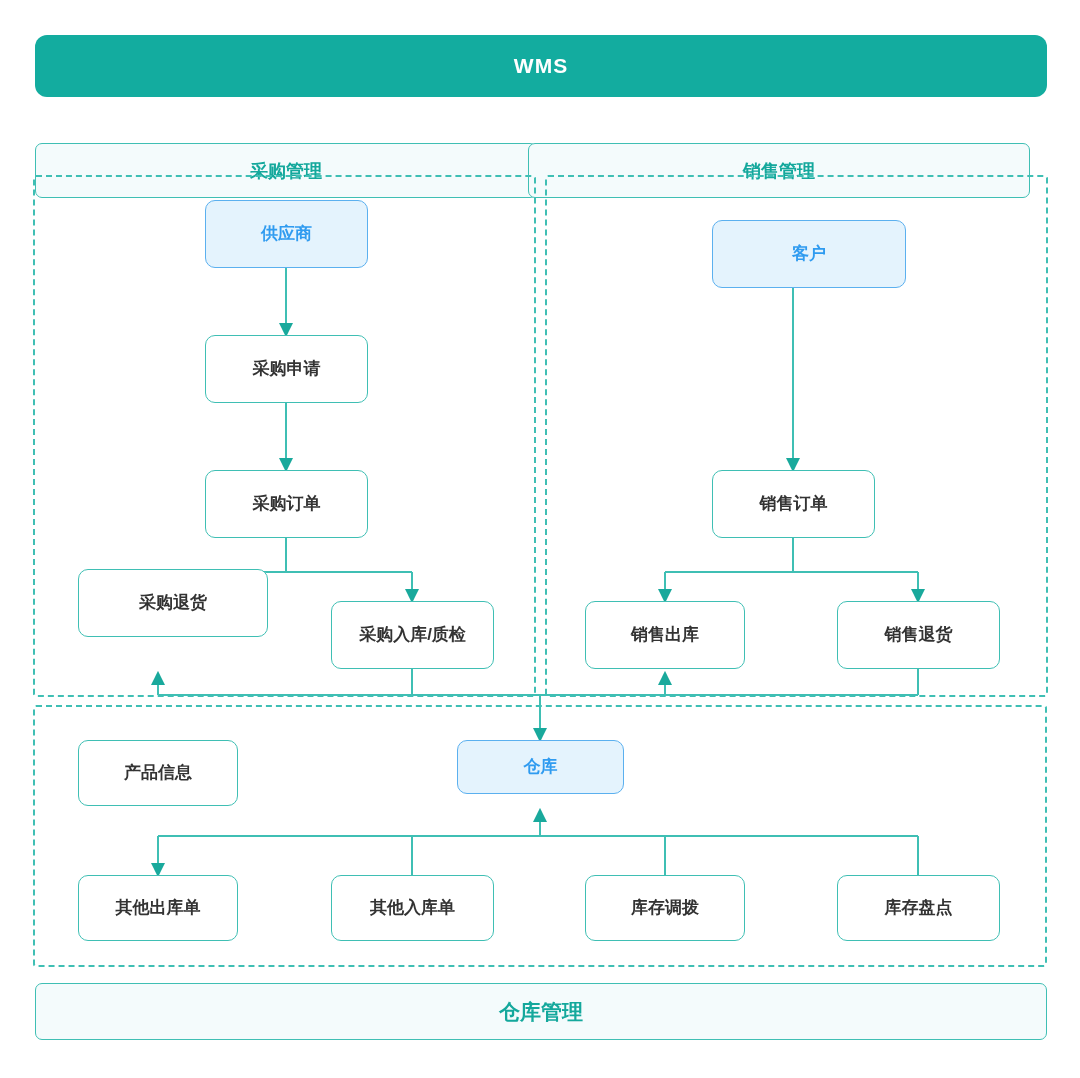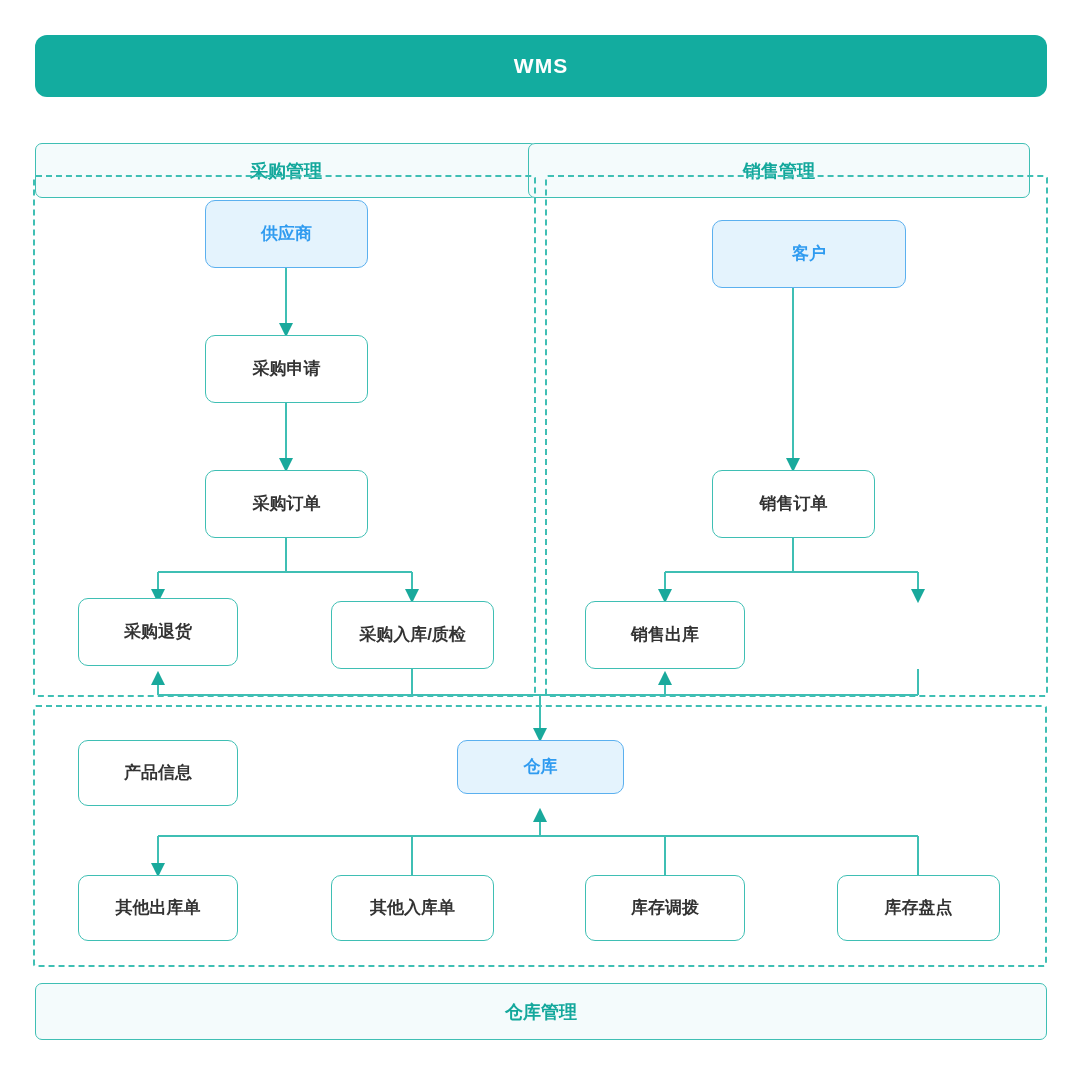--- a/index.html
+++ b/index.html
@@ -69,21 +69,21 @@
     background: #f4fbfc;
     border: 1.6px solid #3fbfb4;
     border-radius: 7px;
     display: flex;
     align-items: center;
     justify-content: center;
     box-sizing: border-box;
   }
   .footer-head span {
     color: #14a89c;
-    font-size: 18px;
+    font-size: 21px;
     font-weight: bold;
   }
 
   
   .group {
     position: absolute;
     border: 2px dashed #3fbfb4;
     border-radius: 3px;
     box-sizing: border-box;
     background: transparent;
@@ -117,21 +117,21 @@
   .node.entity {
     background: #e4f3fd;
     border: 1.6px solid #5bb0ef;
   }
   .node.entity span { color: #2f9bf0; }
 
   
   .n-supplier      { left: 205px; top: 200px; width: 163px; height: 68px; }
   .n-purchase-req  { left: 205px; top: 335px; width: 163px; height: 68px; }
   .n-purchase-ord  { left: 205px; top: 470px; width: 163px; height: 68px; }
-  .n-purchase-ret  { left: 78px;  top: 598px; width: 160px; height: 68px; }
+  .n-purchase-ret  { left: 78px;  top: 569px; width: 190px; height: 68px; }
   .n-purchase-in   { left: 331px; top: 601px; width: 163px; height: 68px; }
 
   .n-customer      { left: 712px; top: 200px; width: 194px; height: 68px; margin-top: 20px; }
   .n-sales-ord     { left: 712px; top: 470px; width: 163px; height: 68px; }
   .n-sales-out     { left: 585px; top: 601px; width: 160px; height: 68px; }
   .n-sales-ret     { left: 837px; top: 601px; width: 163px; height: 68px; }
 
   .n-product-info  { left: 78px;  top: 740px; width: 160px; height: 66px; }
   .n-warehouse     { left: 457px; top: 740px; width: 167px; height: 54px; }
   .n-other-out     { left: 78px;  top: 875px; width: 160px; height: 66px; }
@@ -236,20 +236,23 @@
 
   <div class="node entity n-customer">
     <span>客户</span>
   </div>
   <div class="node normal n-sales-out">
     <span>销售出库</span>
   </div>
   <div class="node normal n-sales-ord">
     <span>销售订单</span>
   </div>
+  <div class="node normal n-sales-ret">
+    <span>销售退货</span>
+  </div>
 
   <div class="node normal n-product-info">
     <span>产品信息</span>
   </div>
   <div class="node entity n-warehouse">
     <span>仓库</span>
   </div>
   <div class="node normal n-other-out">
     <span>其他出库单</span>
   </div>

